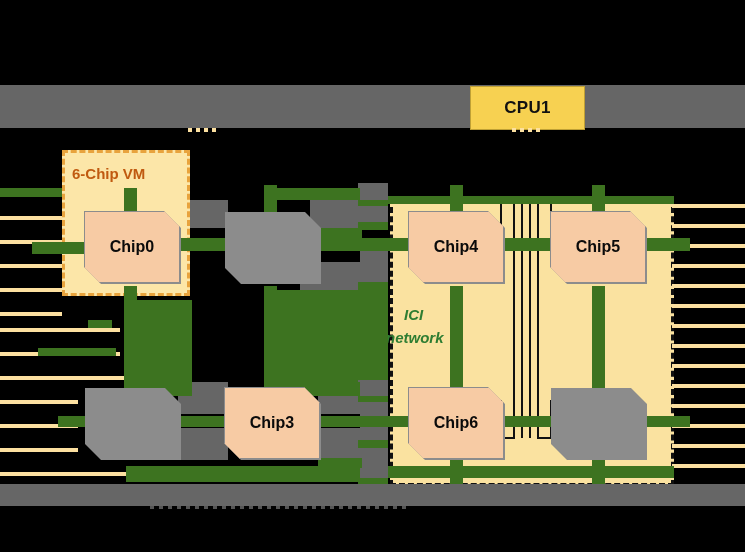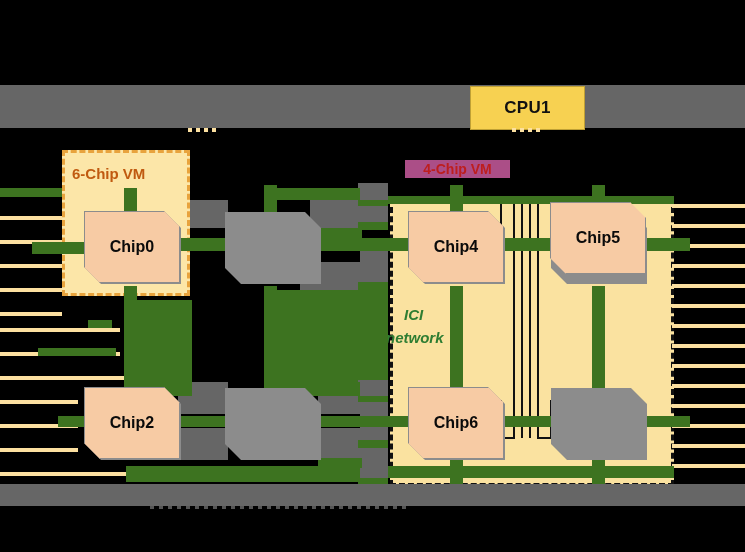--- a/index.html
+++ b/index.html
@@ -169,21 +169,20 @@
   <div class="abs cream-line" style="left:672px; top:324px; width:73px; height:4px;"></div>
   <div class="abs cream-line" style="left:672px; top:344px; width:73px; height:4px;"></div>
   <div class="abs cream-line" style="left:672px; top:364px; width:73px; height:4px;"></div>
   <div class="abs cream-line" style="left:672px; top:384px; width:73px; height:4px;"></div>
   <div class="abs cream-line" style="left:672px; top:404px; width:73px; height:4px;"></div>
   <div class="abs cream-line" style="left:672px; top:424px; width:73px; height:4px;"></div>
   <div class="abs cream-line" style="left:672px; top:444px; width:73px; height:4px;"></div>
   <div class="abs cream-line" style="left:672px; top:464px; width:73px; height:4px;"></div>
   <div class="abs cream-line" style="left:672px; top:484px; width:73px; height:4px;"></div>
 
-  <div class="abs vm-label-4" style="left:405px; top:160px; width:105px; height:18px; line-height:18px; text-align:center;">4-Chip VM</div>
 
   <div class="abs ici-label" style="left:404px; top:305px;">ICI</div>
   <div class="abs ici-label" style="left:386px; top:328px;">network</div>
 
   <div class="abs link-dark" style="left:513px; top:198px; width:2px; height:240px;"></div>
   <div class="abs link-dark" style="left:521px; top:198px; width:2px; height:240px;"></div>
   <div class="abs link-dark" style="left:529px; top:198px; width:2px; height:240px;"></div>
   <div class="abs link-dark" style="left:537px; top:198px; width:2px; height:240px;"></div>
   <div class="abs link-dark" style="left:500px; top:196px; width:15px; height:2px;"></div>
   <div class="abs link-dark" style="left:537px; top:196px; width:15px; height:2px;"></div>
@@ -242,33 +241,33 @@
   <div class="abs link-green" style="left:130px; top:382px; width:62px; height:14px;"></div>
 
   <div class="abs chip-shadow" style="left:85px; top:212px; width:96px; height:72px;"></div>
   <div class="abs chip" style="left:84px; top:211px; width:96px; height:72px;">
     <span>Chip0</span>
   </div>
 
   <div class="abs chip-shadow" style="left:225px; top:212px; width:96px; height:72px;"></div>
 
   <div class="abs chip-shadow" style="left:85px; top:388px; width:96px; height:72px;"></div>
-  <div class="abs chip" style="left:84px; top:387px; width:96px; height:72px;">
-    <span>Chip2</span>
-  </div>
 
   <div class="abs chip-shadow" style="left:225px; top:388px; width:96px; height:72px;"></div>
+  <div class="abs chip" style="left:224px; top:387px; width:96px; height:72px;">
+    <span>Chip3</span>
+  </div>
 
   <div class="abs chip-shadow" style="left:409px; top:212px; width:96px; height:72px;"></div>
   <div class="abs chip" style="left:408px; top:211px; width:96px; height:72px;">
     <span>Chip4</span>
   </div>
 
   <div class="abs chip-shadow" style="left:551px; top:212px; width:96px; height:72px;"></div>
-  <div class="abs chip" style="left:550px; top:202px; width:96px; height:72px;">
+  <div class="abs chip" style="left:550px; top:211px; width:96px; height:72px;">
     <span>Chip5</span>
   </div>
 
   <div class="abs chip-shadow" style="left:409px; top:388px; width:96px; height:72px;"></div>
   <div class="abs chip" style="left:408px; top:387px; width:96px; height:72px;">
     <span>Chip6</span>
   </div>
 
   <div class="abs chip-shadow" style="left:551px; top:388px; width:96px; height:72px;"></div>
 

